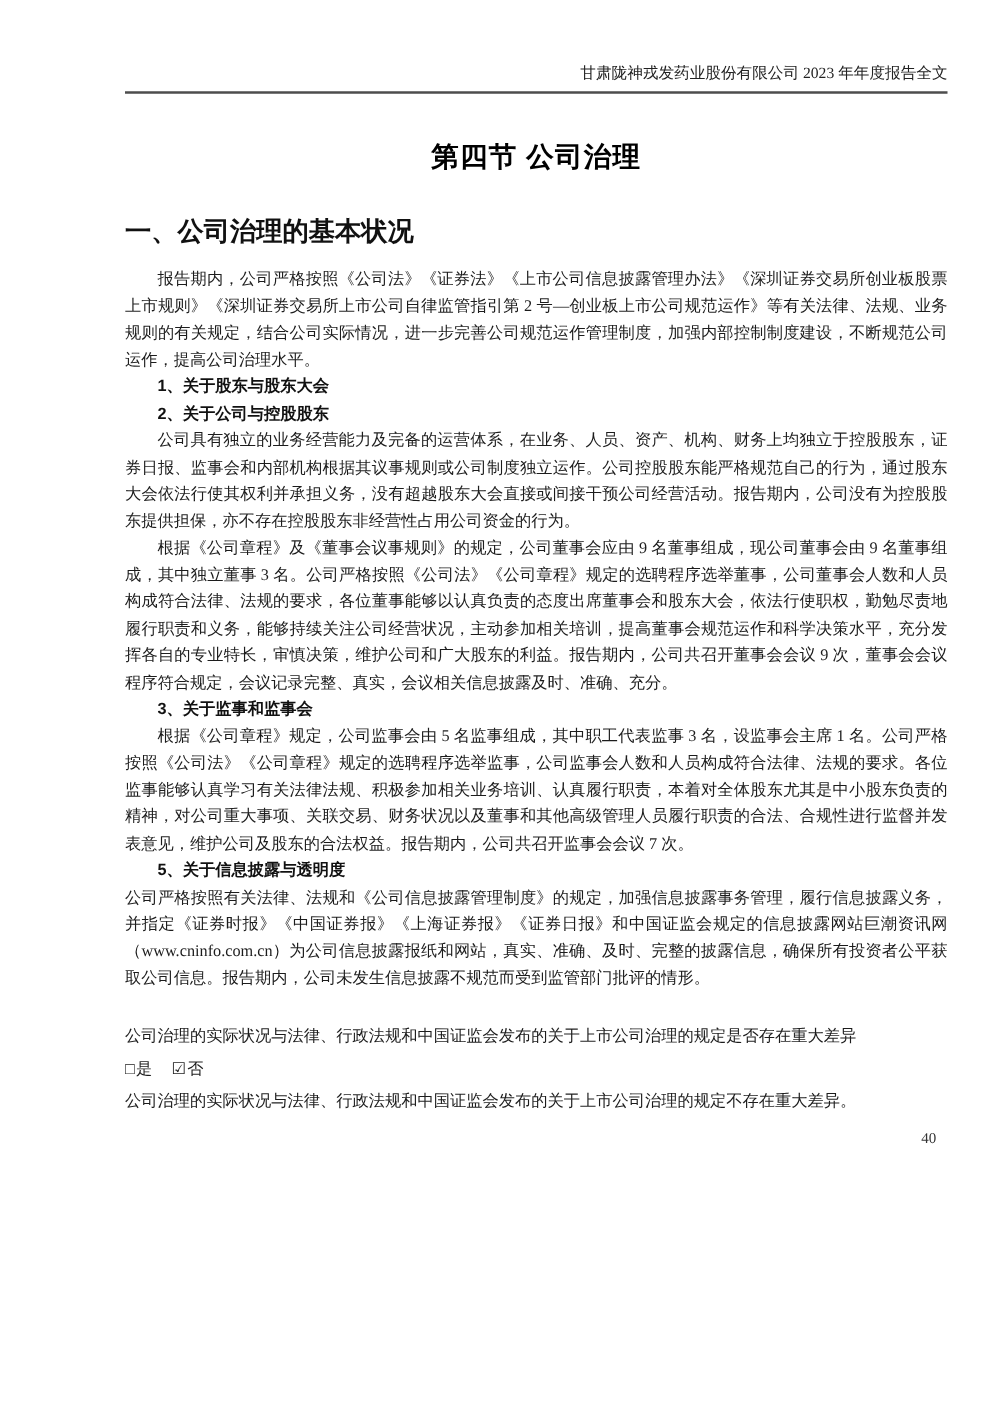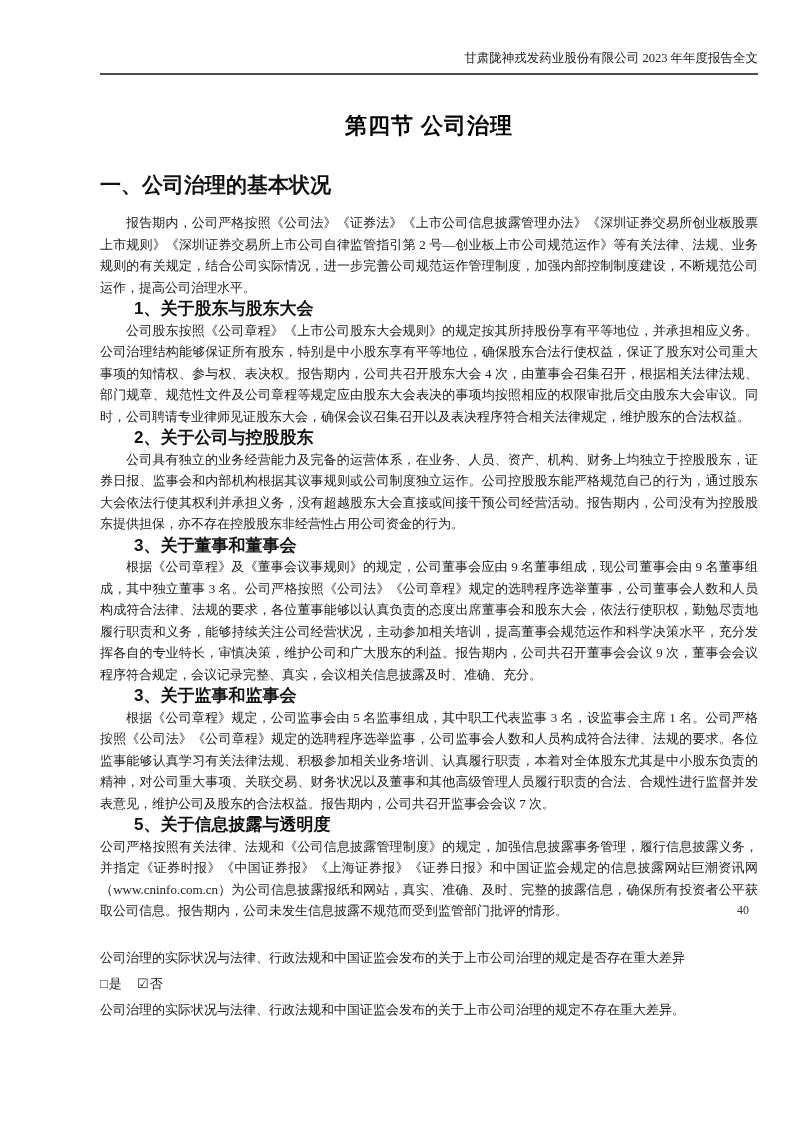--- a/index.html
+++ b/index.html
@@ -52,21 +52,21 @@
     line-height: 21.5px;
     text-align: justify;
     color: #1c1c1c;
   }
   .para-indent {
     text-indent: 2em;
   }
   .sub-heading {
     font-family: "Liberation Sans", "DejaVu Sans", sans-serif;
     font-weight: bold;
-    font-size: 17px;
+    font-size: 13px;
     line-height: 21.5px;
     text-indent: 2em;
     color: #111;
   }
   .diff-block {
     margin-top: 25px;
     font-size: 13px;
     line-height: 21px;
   }
   .diff-line { margin-bottom: 5px; }
@@ -91,26 +91,24 @@
   <hr class="doc-header-rule">
 
   <h1 class="chapter-title">第四节 公司治理</h1>
 
   <h2 class="section-heading">一、公司治理的基本状况</h2>
 
   <div class="body-block">
     <p class="para-indent">报告期内，公司严格按照《公司法》《证券法》《上市公司信息披露管理办法》《深圳证券交易所创业板股票上市规则》《深圳证券交易所上市公司自律监管指引第 2 号—创业板上市公司规范运作》等有关法律、法规、业务规则的有关规定，结合公司实际情况，进一步完善公司规范运作管理制度，加强内部控制制度建设，不断规范公司运作，提高公司治理水平。</p>
 
     <h3 class="sub-heading">1、关于股东与股东大会</h3>
-    <p class="para-indent">公司股东按照《公司章程》《上市公司股东大会规则》的规定按其所持股份享有平等地位，并承担相应义务。公司治理结构能够保证所有股东，特别是中小股东享有平等地位，确保股东合法行使权益，保证了股东对公司重大事项的知情权、参与权、表决权。报告期内，公司共召开股东大会 4 次，由董事会召集召开，根据相关法律法规、部门规章、规范性文件及公司章程等规定应由股东大会表决的事项均按照相应的权限审批后交由股东大会审议。同时，公司聘请专业律师见证股东大会，确保会议召集召开以及表决程序符合相关法律规定，维护股东的合法权益。</p>
 
     <h3 class="sub-heading">2、关于公司与控股股东</h3>
     <p class="para-indent">公司具有独立的业务经营能力及完备的运营体系，在业务、人员、资产、机构、财务上均独立于控股股东，证券日报、监事会和内部机构根据其议事规则或公司制度独立运作。公司控股股东能严格规范自己的行为，通过股东大会依法行使其权利并承担义务，没有超越股东大会直接或间接干预公司经营活动。报告期内，公司没有为控股股东提供担保，亦不存在控股股东非经营性占用公司资金的行为。</p>
 
-    <h3 class="sub-heading">3、关于董事和董事会</h3>
     <p class="para-indent">根据《公司章程》及《董事会议事规则》的规定，公司董事会应由 9 名董事组成，现公司董事会由 9 名董事组成，其中独立董事 3 名。公司严格按照《公司法》《公司章程》规定的选聘程序选举董事，公司董事会人数和人员构成符合法律、法规的要求，各位董事能够以认真负责的态度出席董事会和股东大会，依法行使职权，勤勉尽责地履行职责和义务，能够持续关注公司经营状况，主动参加相关培训，提高董事会规范运作和科学决策水平，充分发挥各自的专业特长，审慎决策，维护公司和广大股东的利益。报告期内，公司共召开董事会会议 9 次，董事会会议程序符合规定，会议记录完整、真实，会议相关信息披露及时、准确、充分。</p>
 
     <h3 class="sub-heading">3、关于监事和监事会</h3>
     <p class="para-indent">根据《公司章程》规定，公司监事会由 5 名监事组成，其中职工代表监事 3 名，设监事会主席 1 名。公司严格按照《公司法》《公司章程》规定的选聘程序选举监事，公司监事会人数和人员构成符合法律、法规的要求。各位监事能够认真学习有关法律法规、积极参加相关业务培训、认真履行职责，本着对全体股东尤其是中小股东负责的精神，对公司重大事项、关联交易、财务状况以及董事和其他高级管理人员履行职责的合法、合规性进行监督并发表意见，维护公司及股东的合法权益。报告期内，公司共召开监事会会议 7 次。</p>
 
     <h3 class="sub-heading">5、关于信息披露与透明度</h3>
     <p>公司严格按照有关法律、法规和《公司信息披露管理制度》的规定，加强信息披露事务管理，履行信息披露义务，并指定《证券时报》《中国证券报》《上海证券报》《证券日报》和中国证监会规定的信息披露网站巨潮资讯网（www.cninfo.com.cn）为公司信息披露报纸和网站，真实、准确、及时、完整的披露信息，确保所有投资者公平获取公司信息。报告期内，公司未发生信息披露不规范而受到监管部门批评的情形。</p>
   </div>
 
   <div class="diff-block">

